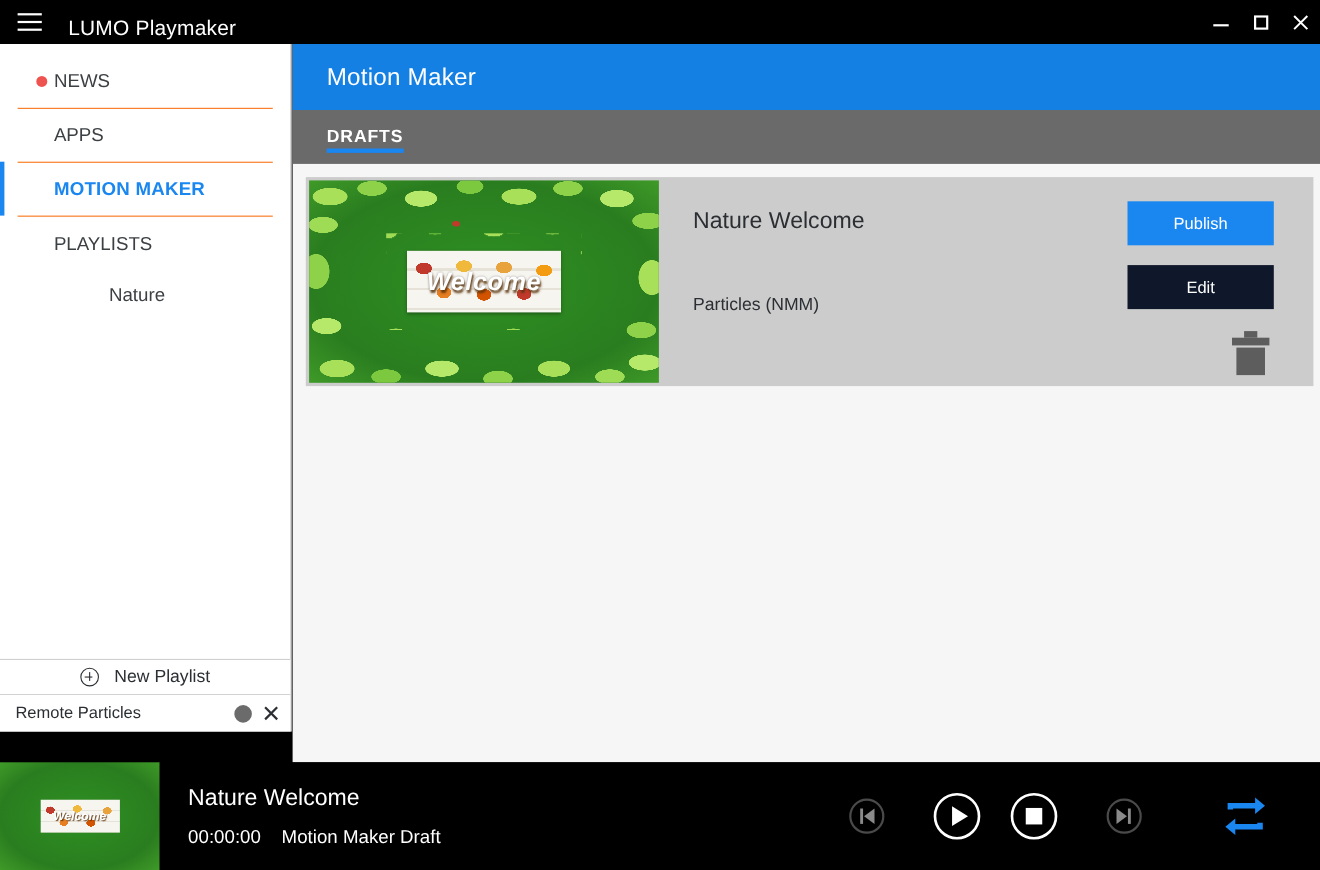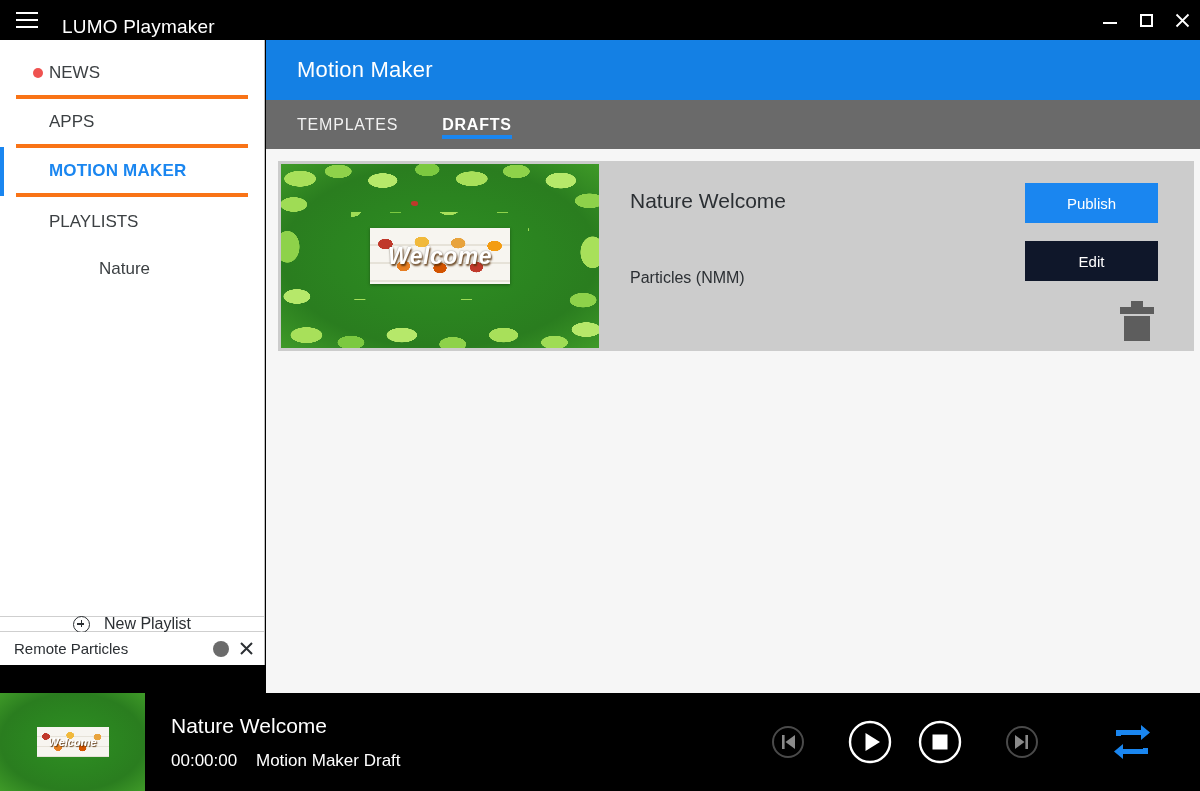--- a/index.html
+++ b/index.html
@@ -40,39 +40,39 @@
 
   
   .sidebar {
     position: absolute; left: 0; top: 40px; width: 265px; height: 625px;
     background: #fff; border-right: 1px solid #bdbdbd;
   }
   .nav-list { padding: 0 0 0 0; }
   .nav-item {
     position: relative; height: 49px; display: flex; align-items: center;
     padding-left: 33px; font-size: 17px; color: #3c4043; cursor: pointer;
-    border-bottom: 4px solid #f97316; margin: 0 16px;
+    border-bottom: 1px solid #f97316; margin: 0 16px;
   }
   .nav-item.first { margin-top: 10px; }
   .nav-item .dot {
     position: absolute; left: 17px; top: 50%; transform: translateY(-50%);
     width: 10px; height: 10px; border-radius: 50%; background: #ef5350;
   }
   .nav-item.active { color: #1a86f0; font-weight: bold; letter-spacing: .2px; }
   .nav-item.active .selbar {
     position: absolute; left: -16px; top: -1px; width: 4px; height: 49px;
     background: #1a86f0;
   }
   .nav-child {
     height: 46px; display: flex; align-items: center; padding-left: 99px;
     font-size: 17px; color: #3c4043; cursor: pointer;
   }
 
   .new-playlist {
-    position: absolute; left: 0; bottom: 33px; width: 264px; height: 16px;
+    position: absolute; left: 0; bottom: 33px; width: 264px; height: 33px;
     display: flex; align-items: center; justify-content: center;
     border-top: 1px solid #cfcfcf; border-bottom: 1px solid #cfcfcf;
     background: #fff; cursor: pointer; font-size: 16px; color: #2b2f33;
   }
   .plus-icon {
     width: 17px; height: 17px; border: 1.6px solid #2b2f33; border-radius: 50%;
     position: relative; margin-right: 14px;
   }
   .plus-icon::before, .plus-icon::after {
     content:""; position:absolute; background:#2b2f33;
@@ -320,23 +320,20 @@
       </span>
     </div>
   </div>
 
   <div class="main">
     <div class="panel-header">
       <div class="ptitle">Motion Maker</div>
     </div>
 
     <div class="tabbar">
-      <div class="tab">
-        <span>TEMPLATES</span>
-      </div>
       <div class="tab active">
         <span>DRAFTS</span>
         <span class="underline"></span>
       </div>
     </div>
 
     <div class="card">
       <div class="thumb">
         <div class="leaves"></div>
         <div class="inner-leaves"></div>

